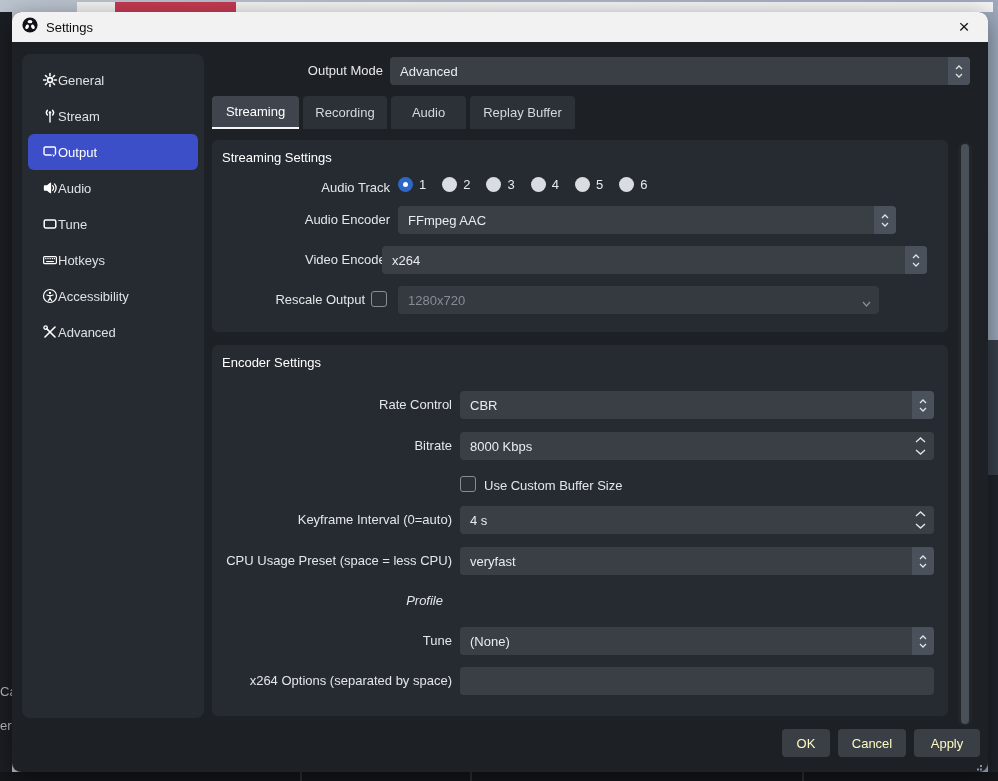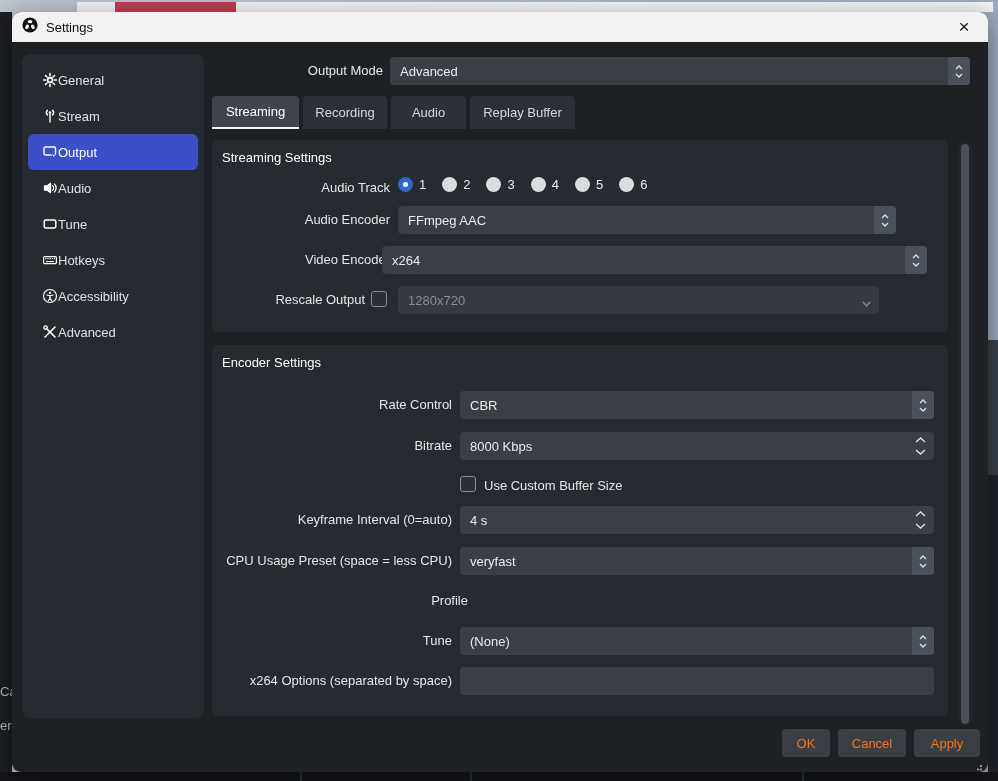--- a/index.html
+++ b/index.html
@@ -69,21 +69,21 @@
   .radio{width:15px;height:15px;border-radius:50%;background:#d9dce0;position:relative;flex:0 0 15px;}
   .radio.sel{background:#2d68c8;}
   .radio.sel::after{content:'';position:absolute;left:5px;top:5px;width:5px;height:5px;border-radius:50%;background:#fff;}
   .rnum{color:#e8eaee;font-size:13px;margin:0 16px 0 6px;}
 
   
   .scroll-track{position:absolute;left:946px;top:130px;width:14px;height:584px;background:#22262b;border-radius:7px;}
   .scroll-handle{position:absolute;left:3px;top:2px;width:8px;height:580px;background:#4a5058;border-radius:4px;}
 
   
-  .btn{position:absolute;top:717px;height:28px;background:#3a3f46;border-radius:4px;color:#f97316;
+  .btn{position:absolute;top:717px;height:28px;background:#3a3f46;border-radius:4px;color:#fef9c3;
        font-size:13px;display:flex;align-items:center;justify-content:center;box-sizing:border-box;}
   .btn-ok{left:770px;width:48px;}
   .btn-cancel{left:826px;width:68px;}
   .btn-apply{left:902px;width:66px;}
   .grip{position:absolute;right:5px;top:748px;}
 </style>
 </head>
 <body>
 
 <div class="top-white-bar"></div>
@@ -337,21 +337,21 @@
       <span class="spinseg">
         <svg width="8" height="5" viewBox="0 0 8 5">
             <polyline points="1,4 4,1 7,4" fill="none" stroke="#dfe2e6" stroke-width="1.3"></polyline>
           </svg>
         <svg width="8" height="5" viewBox="0 0 8 5">
             <polyline points="1,1 4,4 7,1" fill="none" stroke="#dfe2e6" stroke-width="1.3"></polyline>
           </svg>
       </span>
     </div>
 
-    <div class="flabel" style="left:26px;width:230px;top:248px;">Profile</div>
+    <div class="flabel" style="left:1px;width:230px;top:248px;font-style:italic;">Profile</div>
 
     <div class="flabel" style="left:10px;width:230px;top:288px;">Tune</div>
     <div class="combo" style="left:248px;top:282px;width:474px;">
       <span>(None)</span>
       <span class="spinseg">
         <svg width="8" height="5" viewBox="0 0 8 5">
             <polyline points="1,4 4,1 7,4" fill="none" stroke="#dfe2e6" stroke-width="1.3"></polyline>
           </svg>
         <svg width="8" height="5" viewBox="0 0 8 5">
             <polyline points="1,1 4,4 7,1" fill="none" stroke="#dfe2e6" stroke-width="1.3"></polyline>

